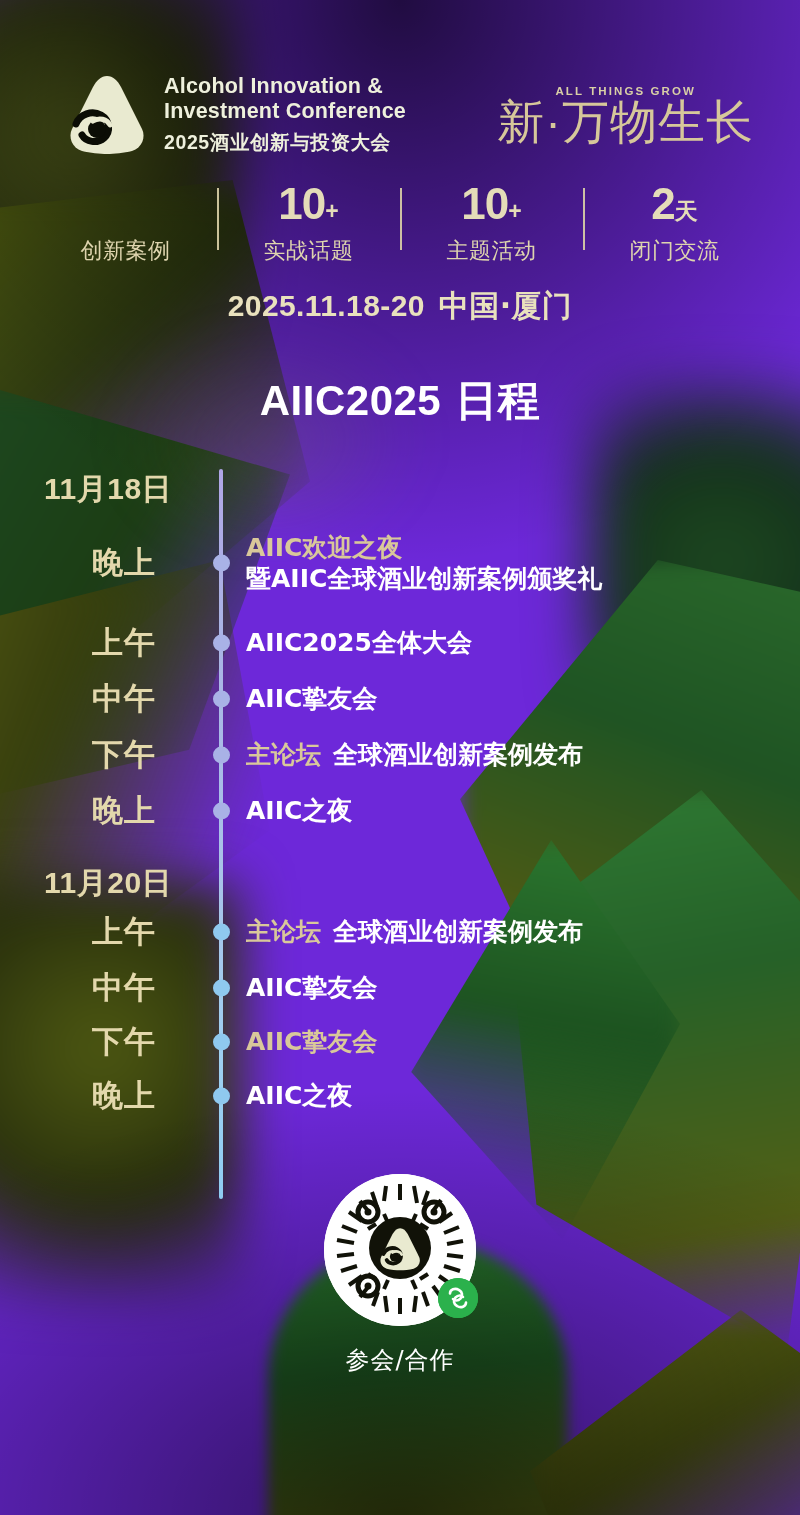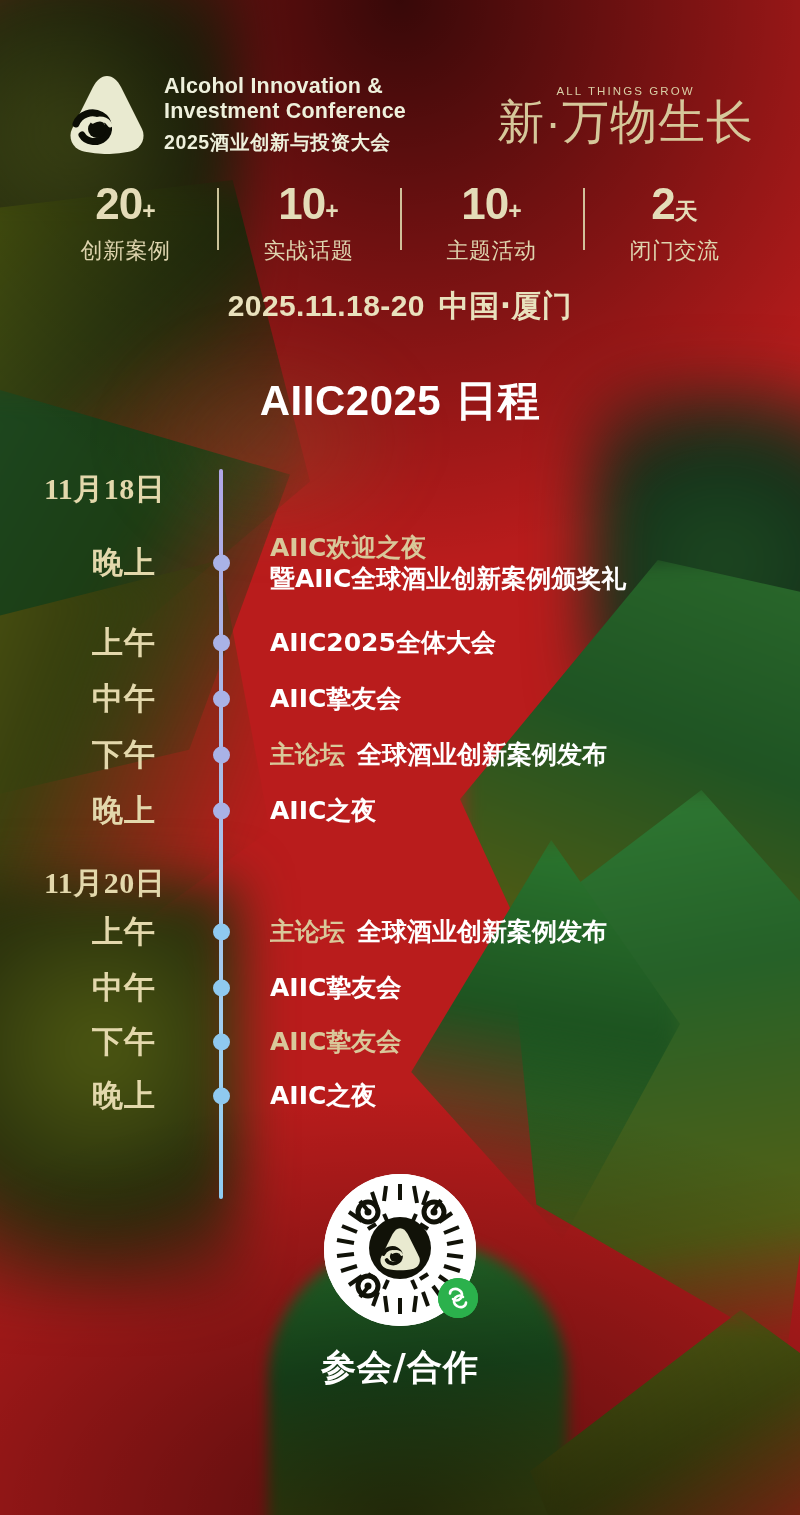--- a/index.html
+++ b/index.html
@@ -5,21 +5,21 @@
   * { box-sizing: border-box; margin: 0; padding: 0; }
   html, body {
     width: 800px; height: 1515px;
     background: #000;
     font-family: "Liberation Sans", "DejaVu Sans", sans-serif;
     overflow: hidden;
   }
   .poster {
     position: relative;
     width: 800px; height: 1515px;
-    background: #b91c1c;
+    background: #6d28d9;
     overflow: hidden;
   }
 
   
   .bg { position: absolute; inset: 0; overflow: hidden; z-index: 0; }
   .blob { position: absolute; filter: blur(6px); }
 
   .b1 { 
     left: -180px; top: -60px; width: 420px; height: 430px;
     background: radial-gradient(ellipse at 60% 45%, #4a5418 0%, #2c3310 42%, rgba(8,10,4,0) 78%);
@@ -110,21 +110,21 @@
   .logo-en {
     color: #eef0dc; font-size: 21.5px; font-weight: 700;
     line-height: 1.16; letter-spacing: .2px; white-space: nowrap;
   }
   .logo-cn {
     color: #eef0dc; font-size: 19.5px; font-weight: 700;
     margin-top: 5px; letter-spacing: .6px; white-space: nowrap;
   }
   .brand-right { margin-left: auto; text-align: center; padding-right: 20px; }
   .brand-tag {
-    color: #d9cfa6; font-size: 11.5px; font-weight: 400;
+    color: #d9cfa6; font-size: 11.5px; font-weight: 700;
     letter-spacing: 2.1px; margin-bottom: 1px;
   }
   .brand-cn {
     color: #d6c79a; font-size: 47px; font-weight: 400;
     letter-spacing: 1px; line-height: 1; white-space: nowrap;
     font-family: Liberation Sans, sans-serif;
   }
 
   
   .stats {
@@ -164,55 +164,55 @@
   .schedule { position: relative; margin-top: 40px; padding-bottom: 10px; }
   .tl-line {
     position: absolute; left: 219px; top: 0; width: 4px; height: 730px;
     background: linear-gradient(180deg, #b0a6e6 0%, #aab4e4 22%, #a9c2e8 55%, #9fd0f0 80%, #8fcdf2 100%);
     border-radius: 2px;
   }
   .day { position: relative; }
   .day-head {
     color: #e3d8ac; font-size: 30px; font-weight: 700;
     width: 200px; text-align: left; padding-left: 44px;
-    font-family: Liberation Serif, serif; letter-spacing: .5px;
+    font-family: Liberation Sans, sans-serif; letter-spacing: .5px;
   }
   .row { position: relative; display: flex; align-items: center; min-height: 44px; }
   .row-time {
     width: 200px; flex: 0 0 200px; text-align: right; padding-right: 44px;
     color: #e3d8ac; font-size: 31px; font-weight: 700;
     font-family: Liberation Serif, serif; letter-spacing: 1px;
   }
   .dot {
     position: absolute; left: 213px; width: 17px; height: 17px;
     border-radius: 50%; background: #a9b2e6;
     top: 50%; transform: translateY(-50%);
   }
   .row.blue .dot { background: #8fc9ef; }
   .row-body { padding-left: 46px; }
-  .ev-line { font-size: 25px; font-weight: 700; line-height: 1.25; white-space: nowrap; margin-left: 24px; }
+  .ev-line { font-size: 25px; font-weight: 700; line-height: 1.25; white-space: nowrap; }
   .ev-gold { color: #d9c89a; font-family: "DejaVu Sans", sans-serif; }
   .ev-white { color: #ffffff; font-family: "DejaVu Sans", sans-serif; }
   .ev-mixed .k { color: #d9c89a; }
   .ev-mixed .v { color: #ffffff; margin-left: 12px; font-family: Liberation Serif, serif; }
 
   
   .qr-wrap { position: relative; text-align: center; margin-top: 46px; }
   .qr-disc {
     position: relative; display: inline-block;
     width: 152px; height: 152px; border-radius: 50%;
     background: #ffffff;
   }
   .qr-wechat {
     position: absolute; right: -2px; bottom: 8px;
     width: 40px; height: 40px; border-radius: 50%;
     background: #2bb14c; display: flex; align-items: center; justify-content: center;
   }
   .qr-caption {
-    margin-top: 14px; color: #ffffff; font-size: 35px; font-weight: 700;
+    margin-top: 14px; color: #ffffff; font-size: 24px; font-weight: 400;
     letter-spacing: 1px; font-family: "DejaVu Sans", sans-serif;
   }
 </style>
 </head>
 <body>
 
 <div class="poster">
 
   <div class="bg">
     <div class="blob b1"></div>
@@ -249,21 +249,20 @@
         </div>
       </div>
       <div class="brand-right">
         <div class="brand-tag">ALL THINGS GROW</div>
         <div class="brand-cn">新·万物生长</div>
       </div>
     </div>
 
     <div class="stats">
       <div class="stat">
-        <div class="stat-num"><span>20</span><span class="suf">+</span></div>
         <div class="stat-label">创新案例</div>
       </div>
       <div class="stat">
         <div class="stat-num"><span>10</span><span class="suf">+</span></div>
         <div class="stat-label">实战话题</div>
       </div>
       <div class="stat">
         <div class="stat-num"><span>10</span><span class="suf">+</span></div>
         <div class="stat-label">主题活动</div>
       </div>

